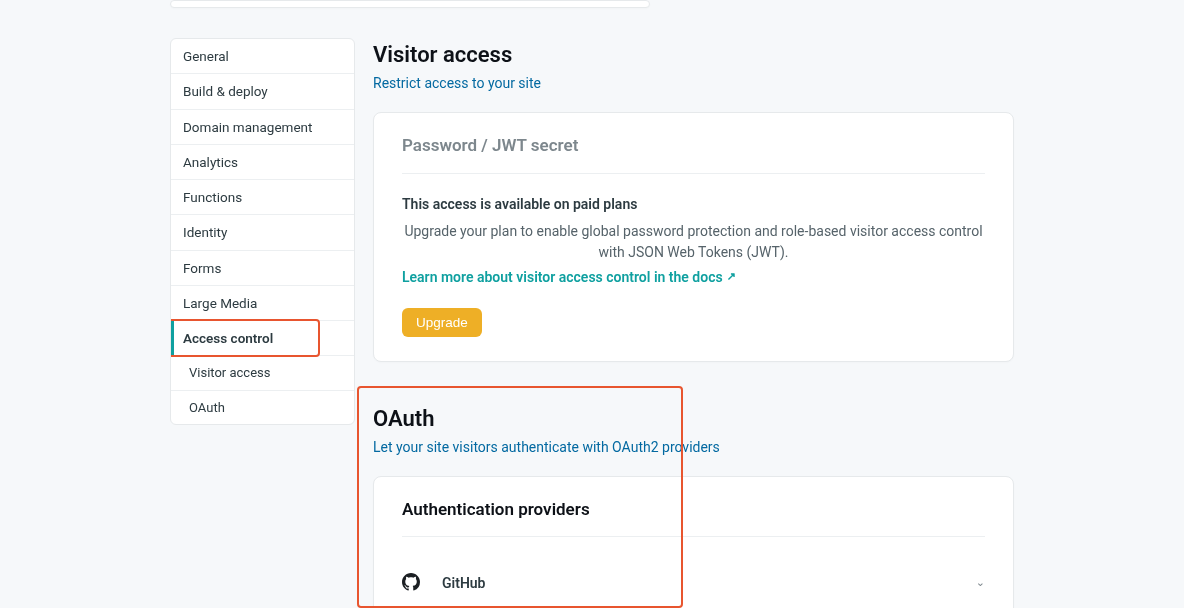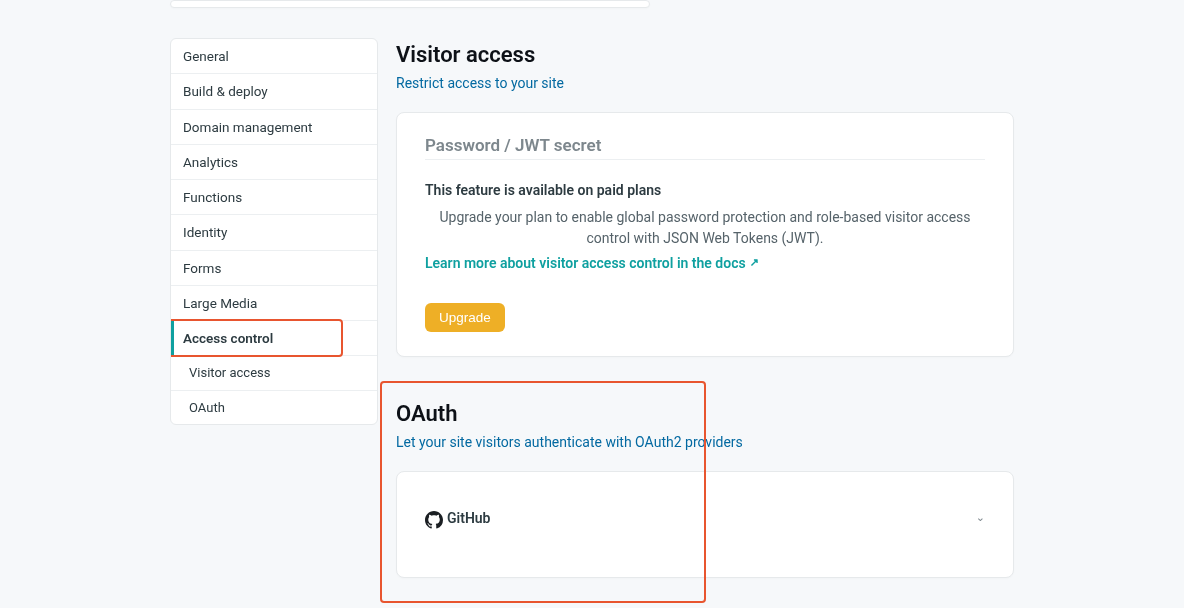--- a/index.html
+++ b/index.html
@@ -21,21 +21,21 @@
     width: 480px;
     margin-bottom: 30px;
     box-shadow: 0 1px 2px rgba(0,0,0,0.02);
   }
   .layout {
     display: flex;
     gap: 18px;
     align-items: flex-start;
   }
   .sidebar {
-    width: 208px;
+    width: 185px;
     background: #fff;
     border: 1px solid #e6e9eb;
     border-radius: 6px;
     overflow: hidden;
   }
   .nav-item {
     padding: 7px 12px;
     border-bottom: 1px solid #eceff1;
     color: #2d3b41;
     cursor: pointer;
@@ -86,20 +86,21 @@
     border: 1px solid #e6e9eb;
     border-radius: 8px;
     padding: 20px 28px 24px 28px;
     box-shadow: 0 1px 2px rgba(0,0,0,0.02);
     margin-bottom: 40px;
   }
   .card-heading {
     font-size: 17px;
     font-weight: 600;
     color: #7d878d;
+    padding-bottom: 14px;
     border-bottom: 1px solid #eceff1;
     margin-bottom: 20px;
   }
   .card-heading.dark {
     color: #0d1117;
   }
   .feature-strong {
     font-weight: 600;
     color: #2d3b41;
     margin-bottom: 6px;
@@ -109,21 +110,21 @@
     margin-bottom: 4px;
     text-align: center;
   }
   .link-teal {
     color: #0fa0a0;
     font-weight: 600;
     text-decoration: none;
     display: inline-flex;
     align-items: center;
     gap: 4px;
-    margin-bottom: 29px;
+    margin-bottom: 20px;
   }
   .ext-icon {
     font-size: 11px;
     font-weight: 700;
   }
   .btn {
     display: inline-block;
     background: #eeaf26;
     color: #fff;
     border: none;
@@ -147,22 +148,22 @@
     pointer-events: none;
   }
   .provider-row {
     display: flex;
     align-items: center;
     justify-content: space-between;
     padding: 16px 0 24px 0;
   }
   .provider-left {
     display: flex;
-    align-items: flex-end;
-    gap: 4px;
+    align-items: flex-start;
+    gap: 22px;
   }
   .gh-icon {
     width: 18px;
     height: 18px;
     display: inline-block;
   }
   .provider-name {
     font-weight: 600;
     color: #2d3b41;
   }
@@ -193,38 +194,39 @@
       <div class="nav-sub">OAuth</div>
     </nav>
 
     <div class="main">
 
       <h2 class="section-title">Visitor access</h2>
       <div class="section-sub">Restrict access to your site</div>
 
       <div class="card">
         <div class="card-heading">Password / JWT secret</div>
-        <div class="feature-strong">This feature is available on paid plans</div>
+        <div class="feature-strong">This access is available on paid plans</div>
         <div class="feature-desc">Upgrade your plan to enable global password protection and role-based visitor access control with JSON Web Tokens (JWT).</div>
         <a href="#" class="link-teal">
           <span>Learn more about visitor access control in the docs</span>
           <span class="ext-icon">↗</span>
         </a>
         <div>
           <button class="btn">Upgrade</button>
         </div>
       </div>
 
       <div class="oauth-wrap">
         <div class="oauth-highlight"></div>
 
         <h2 class="section-title">OAuth</h2>
         <div class="section-sub">Let your site visitors authenticate with OAuth2 providers</div>
 
         <div class="card">
+          <div class="card-heading dark">Authentication providers</div>
 
           <div class="provider-row">
             <div class="provider-left">
               <span class="gh-icon">
                 <svg viewBox="0 0 16 16" width="18" height="18" fill="#1b1f23">
                     <path d="M8 0C3.58 0 0 3.58 0 8c0 3.54 2.29 6.53 5.47 7.59.4.07.55-.17.55-.38 0-.19-.01-.82-.01-1.49-2.01.37-2.53-.49-2.69-.94-.09-.23-.48-.94-.82-1.13-.28-.15-.68-.52-.01-.53.63-.01 1.08.58 1.23.82.72 1.21 1.87.87 2.33.66.07-.52.28-.87.51-1.07-1.78-.2-3.64-.89-3.64-3.95 0-.87.31-1.59.82-2.15-.08-.2-.36-1.02.08-2.12 0 0 .67-.21 2.2.82.64-.18 1.32-.27 2-.27.68 0 1.36.09 2 .27 1.53-1.04 2.2-.82 2.2-.82.44 1.1.16 1.92.08 2.12.51.56.82 1.27.82 2.15 0 3.07-1.87 3.75-3.65 3.95.29.25.54.73.54 1.48 0 1.07-.01 1.93-.01 2.2 0 .21.15.46.55.38A8.013 8.013 0 0 0 16 8c0-4.42-3.58-8-8-8z"></path>
                   </svg>
               </span>
               <span class="provider-name">GitHub</span>
             </div>

